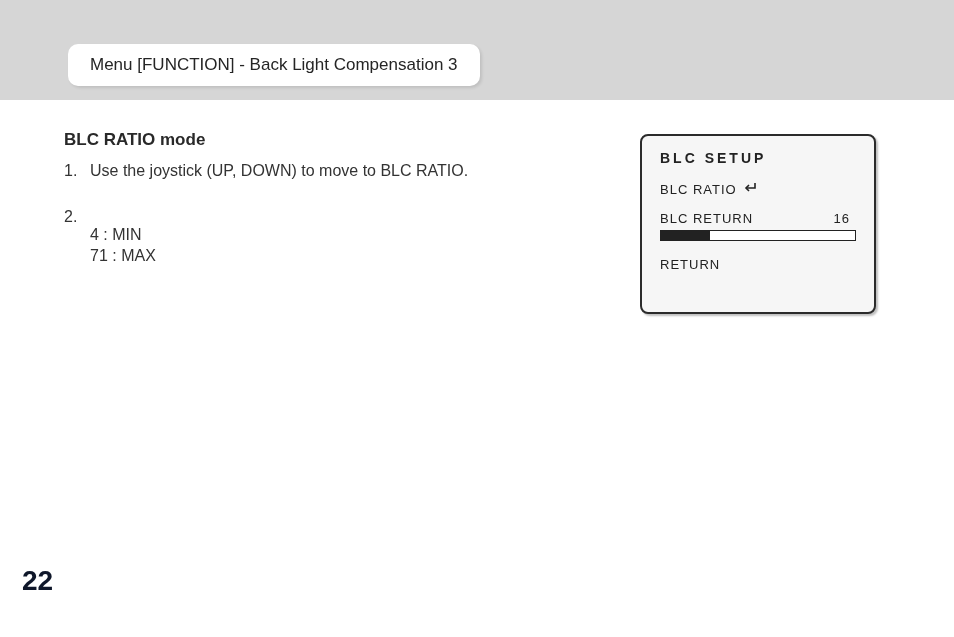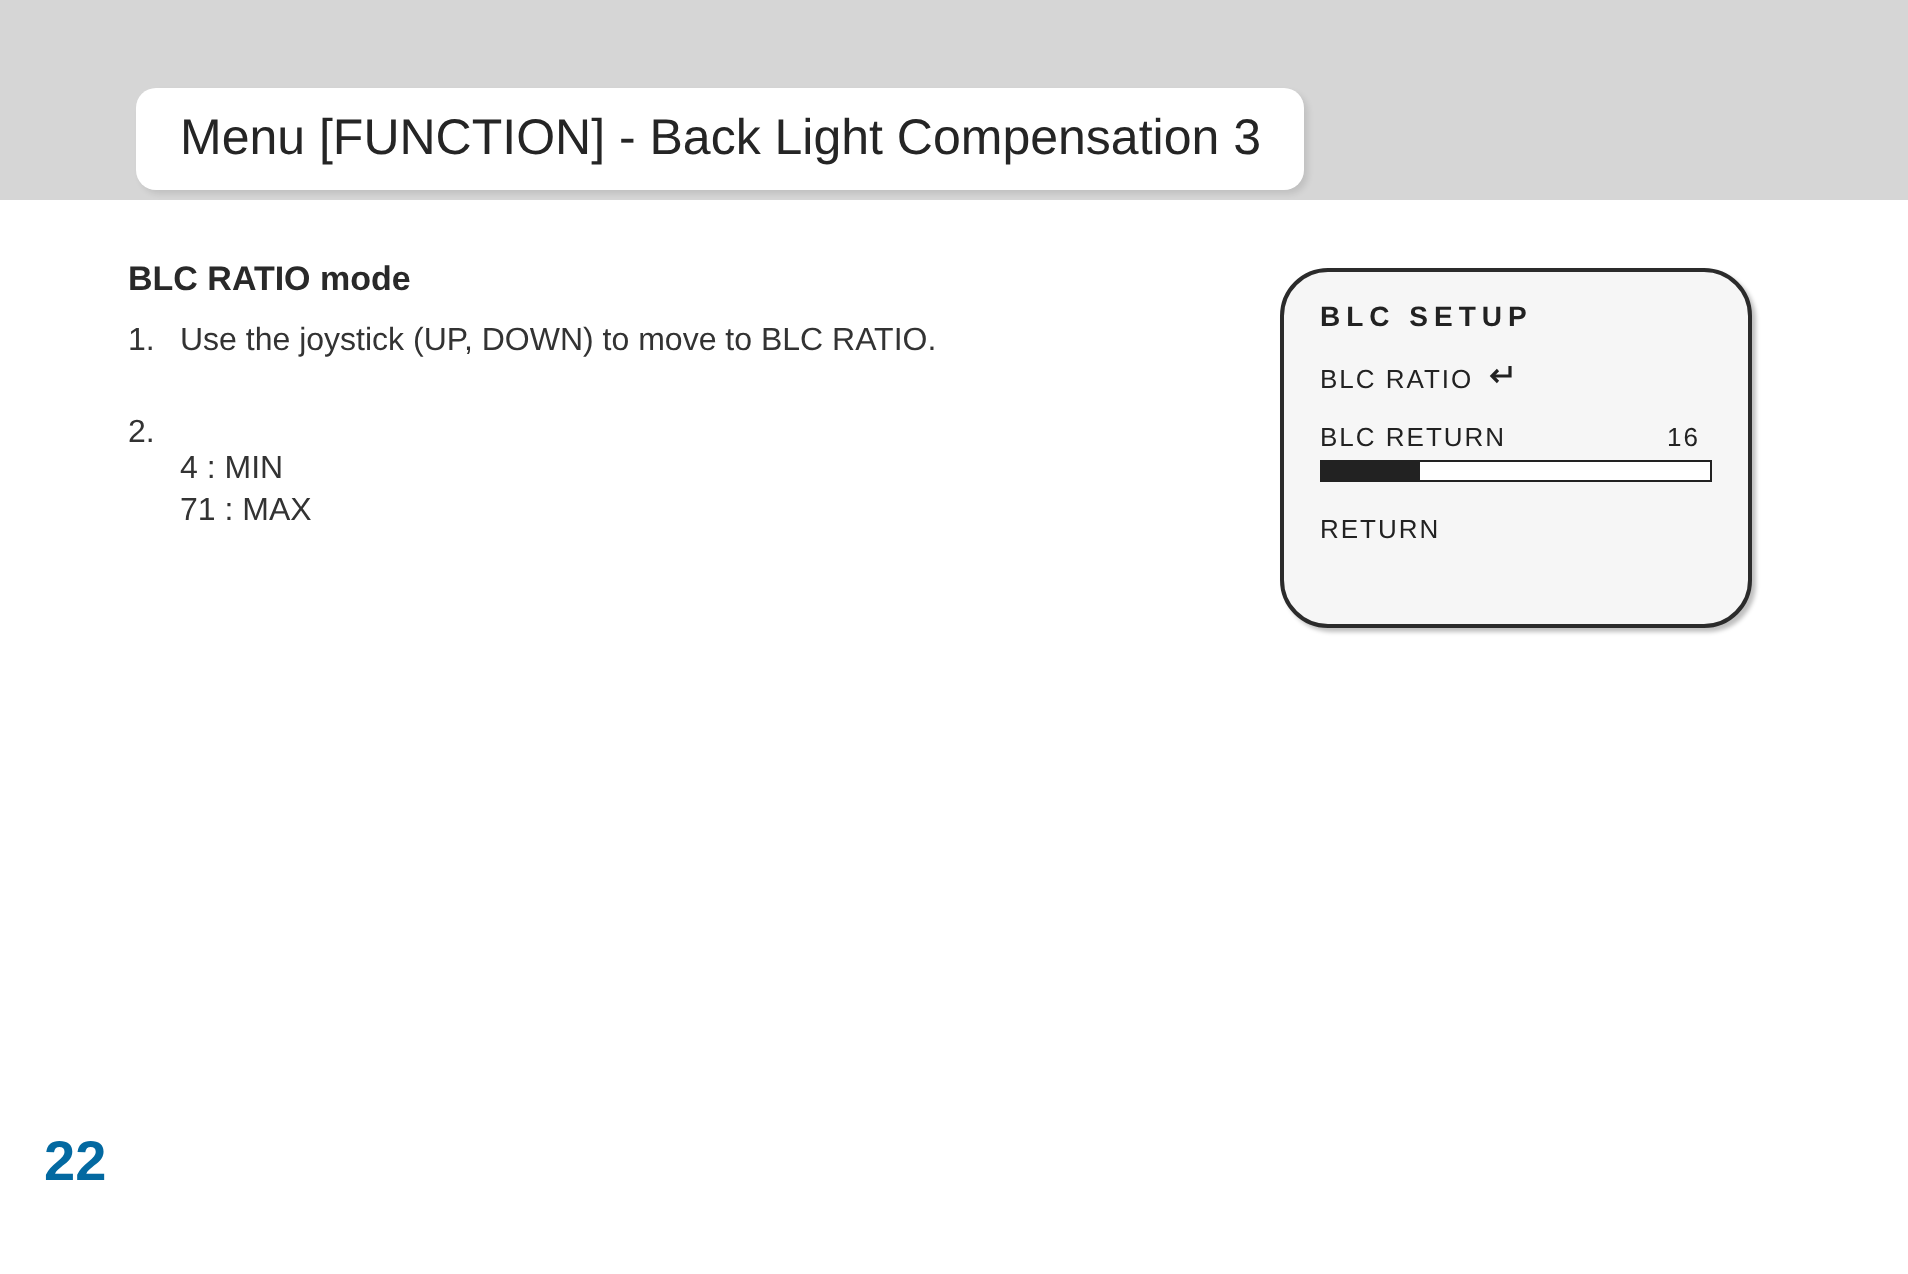--- a/index.html
+++ b/index.html
@@ -17,21 +17,21 @@
       width: 100%;
       position: relative;
     }
     .title-pill {
       position: absolute;
       left: 68px;
       top: 44px;
       background: #fff;
       border-radius: 10px;
       padding: 11px 22px;
-      font-size: 25px;
+      font-size: 17px;
       font-weight: 400;
       color: #252525;
       box-shadow: 2px 2px 3px rgba(0,0,0,.10);
     }
     .content {
       position: absolute;
       left: 64px;
       top: 130px;
       width: 560px;
     }
@@ -59,21 +59,21 @@
       line-height: 1.35;
     }
     .osd-panel {
       position: absolute;
       left: 640px;
       top: 134px;
       width: 236px;
       height: 180px;
       background: #f6f6f6;
       border: 2px solid #2b2b2b;
-      border-radius: 24px;
+      border-radius: 8px;
       box-shadow: 2px 2px 2px rgba(0,0,0,.25);
       padding: 14px 18px 14px 18px;
     }
     .osd-title {
       font-size: 14px;
       font-weight: bold;
       letter-spacing: 3px;
       margin-bottom: 16px;
     }
     .osd-row {
@@ -105,21 +105,21 @@
     .progress-inner {
       height: 100%;
       background: #222;
     }
     .page-number {
       position: absolute;
       left: 22px;
       bottom: 40px;
       font-size: 28px;
       font-weight: bold;
-      color: #0369a1;
+      color: #0f172a;
     }
   </style>
 </head>
 <body>
 
 <div class="header-band">
   <div class="title-pill">Menu [FUNCTION] - Back Light Compensation 3</div>
 </div>
 
 <div class="content">

